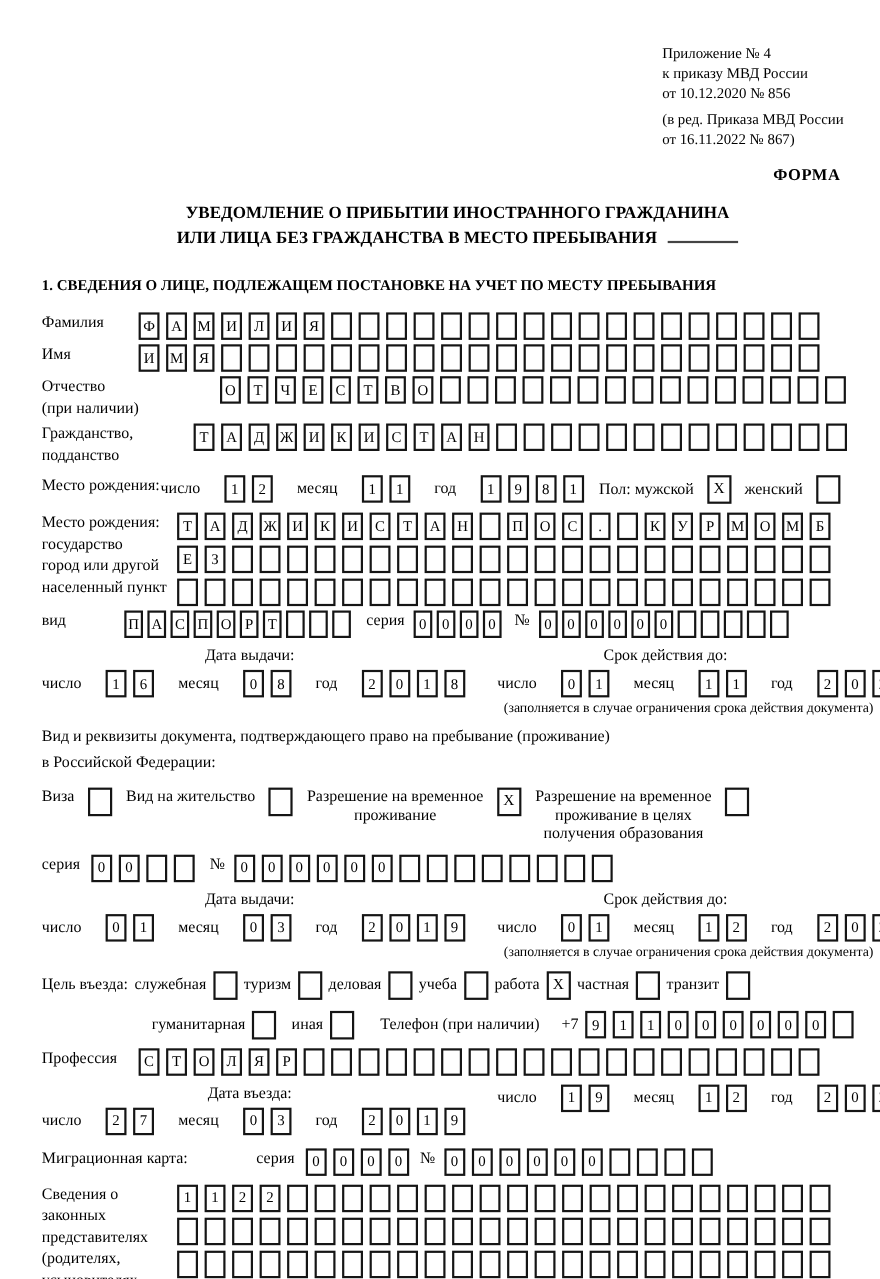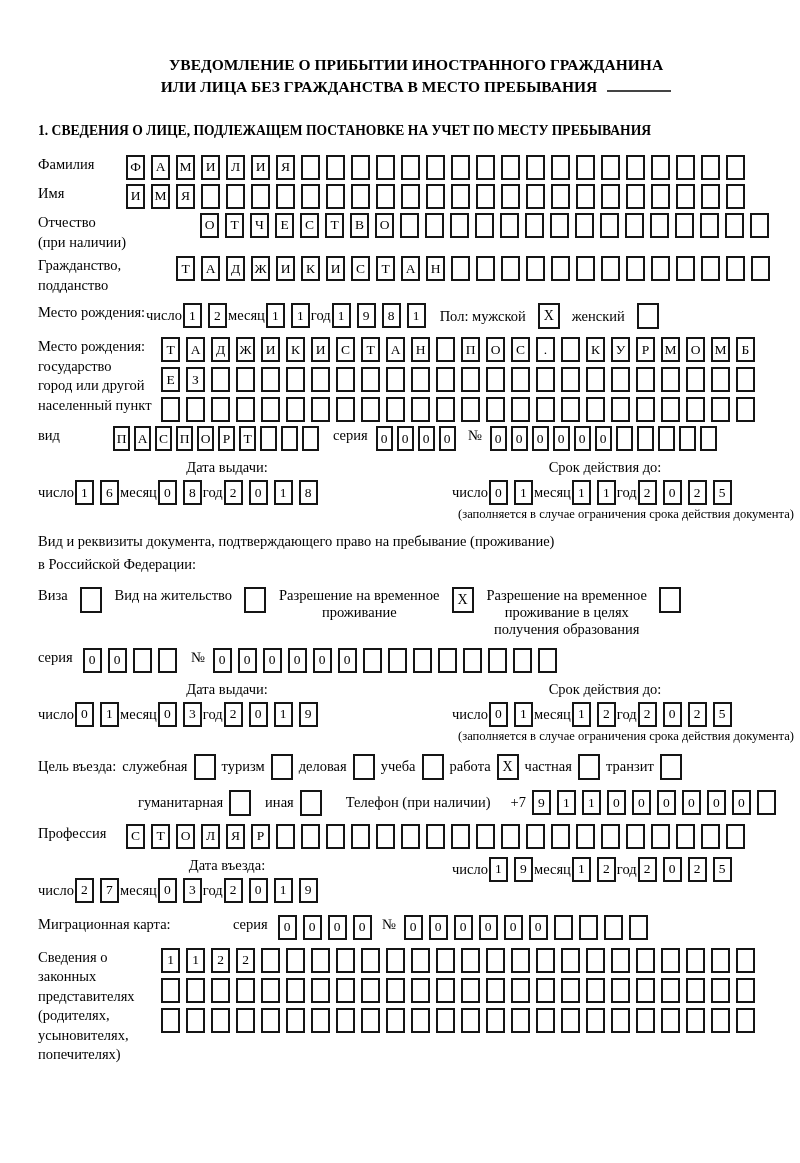--- a/index.html
+++ b/index.html
@@ -19,40 +19,48 @@
         display:flex;align-items:center;justify-content:center;font-size:13.5px;flex-shrink:0;}
   .cells.tight{gap:4px;}
   .cells.tight .cell{width:17px;}
   .chk{width:22px;height:26px;border:2px solid #151515;box-sizing:border-box;display:inline-flex;
         align-items:center;justify-content:center;font-size:14px;flex-shrink:0;}
   .cellcol{display:flex;flex-direction:column;gap:5px;}
   .doc-heading{text-align:center;font-weight:bold;font-size:13.8px;margin:4px 0 6px 0;}
   .dates{display:flex;margin-top:8px;}
   .dates .dcol{width:50%;}
   .caption{text-align:center;font-size:14.5px;margin-bottom:4px;}
-  .dgrp{display:flex;align-items:center;gap:1px;font-size:14.5px;}
+  .dgrp{display:flex;align-items:center;gap:22px;font-size:14.5px;}
   .note-right{text-align:right;font-size:12.6px;margin-top:2px;margin-bottom:8px;}
   .para{font-size:14.5px;line-height:1.6;margin-top:6px;}
   .visa-row{display:flex;align-items:flex-start;gap:13px;margin-top:10px;margin-bottom:10px;font-size:14.5px;}
   .visa-item{display:flex;align-items:flex-start;gap:12px;}
   .center{text-align:center;}
   .purpose-row{display:flex;align-items:center;gap:6px;font-size:14.5px;margin-top:10px;}
   .indent{padding-left:100px;}
   .w88{width:88px;} .w162{width:162px;} .w138{width:138px;} .w123{width:123px;}
   .w108{width:108px;} .w75{width:75px;} .w195{width:195px;}
   .mt8{margin-top:8px;} .mt12{margin-top:12px;}
   .sexgrp{display:flex;align-items:center;gap:12px;margin-left:14px;font-size:14.5px;}
   .lblsm{font-size:14.5px;flex-shrink:0;}
 </style>
 </head>
 <body>
 
 <div class="page">
 
-
+  <div class="hdr">
+    <div>Приложение № 4</div>
+    <div>к приказу МВД России</div>
+    <div>от 10.12.2020 № 856</div>
+    <div class="amend">(в ред. Приказа МВД России</div>
+    <div>от 16.11.2022 № 867)</div>
+  </div>
+
+  <div class="forma">ФОРМА</div>
 
   <div class="title">
     <div>УВЕДОМЛЕНИЕ О ПРИБЫТИИ ИНОСТРАННОГО ГРАЖДАНИНА</div>
     <div>
       <span>ИЛИ ЛИЦА БЕЗ ГРАЖДАНСТВА В МЕСТО ПРЕБЫВАНИЯ</span><span class="title-underline"></span>
     </div>
   </div>
 
   <div class="sec-heading">1. СВЕДЕНИЯ О ЛИЦЕ, ПОДЛЕЖАЩЕМ ПОСТАНОВКЕ НА УЧЕТ ПО МЕСТУ ПРЕБЫВАНИЯ</div>
 

